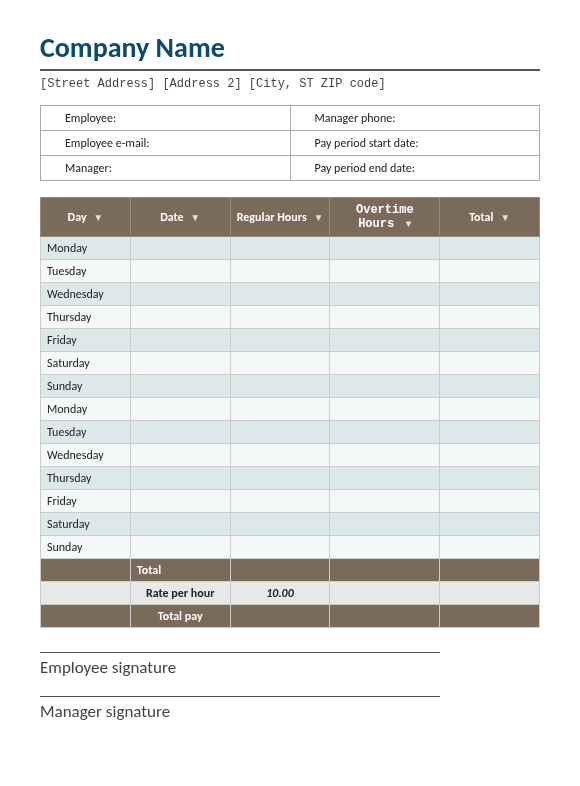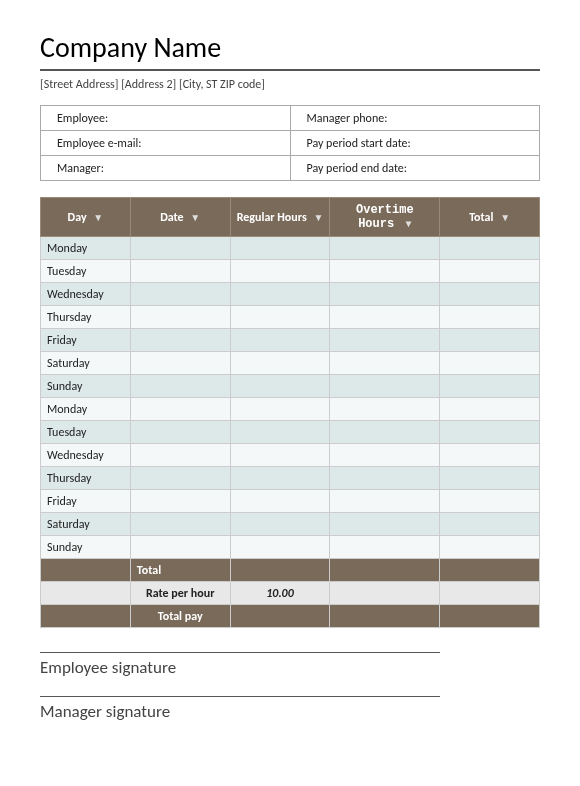--- a/index.html
+++ b/index.html
@@ -7,43 +7,44 @@
       font-family: Calibri, Arial, sans-serif;
       font-size: 13px;
       background: #fff;
       width: 580px;
       min-height: 786px;
       padding: 30px 40px 30px 40px;
       color: #222;
     }
     .company-name {
       font-size: 28px;
-      font-weight: normal;
-      color: #000000;
+      font-weight: bold;
+      color: #0c4a6e;
       margin-bottom: 4px;
     }
     .company-divider {
       border: none;
       border-top: 2px solid #555;
       margin-bottom: 6px;
     }
     .company-address {
       font-size: 12px;
       color: #444;
       margin-bottom: 14px;
+      font-family: Liberation Mono, monospace;
     }
     .info-table {
       width: 100%;
       border-collapse: collapse;
       margin-bottom: 16px;
       border: 1px solid #aaa;
     }
     .info-table td {
       border: 1px solid #aaa;
-      padding: 5px 16px;
+      padding: 5px 24px;
       font-size: 12px;
       width: 50%;
     }
     .timesheet-table {
       width: 100%;
       border-collapse: collapse;
       margin-bottom: 0;
     }
     .timesheet-table th {
       background-color: #7a6a5a;

